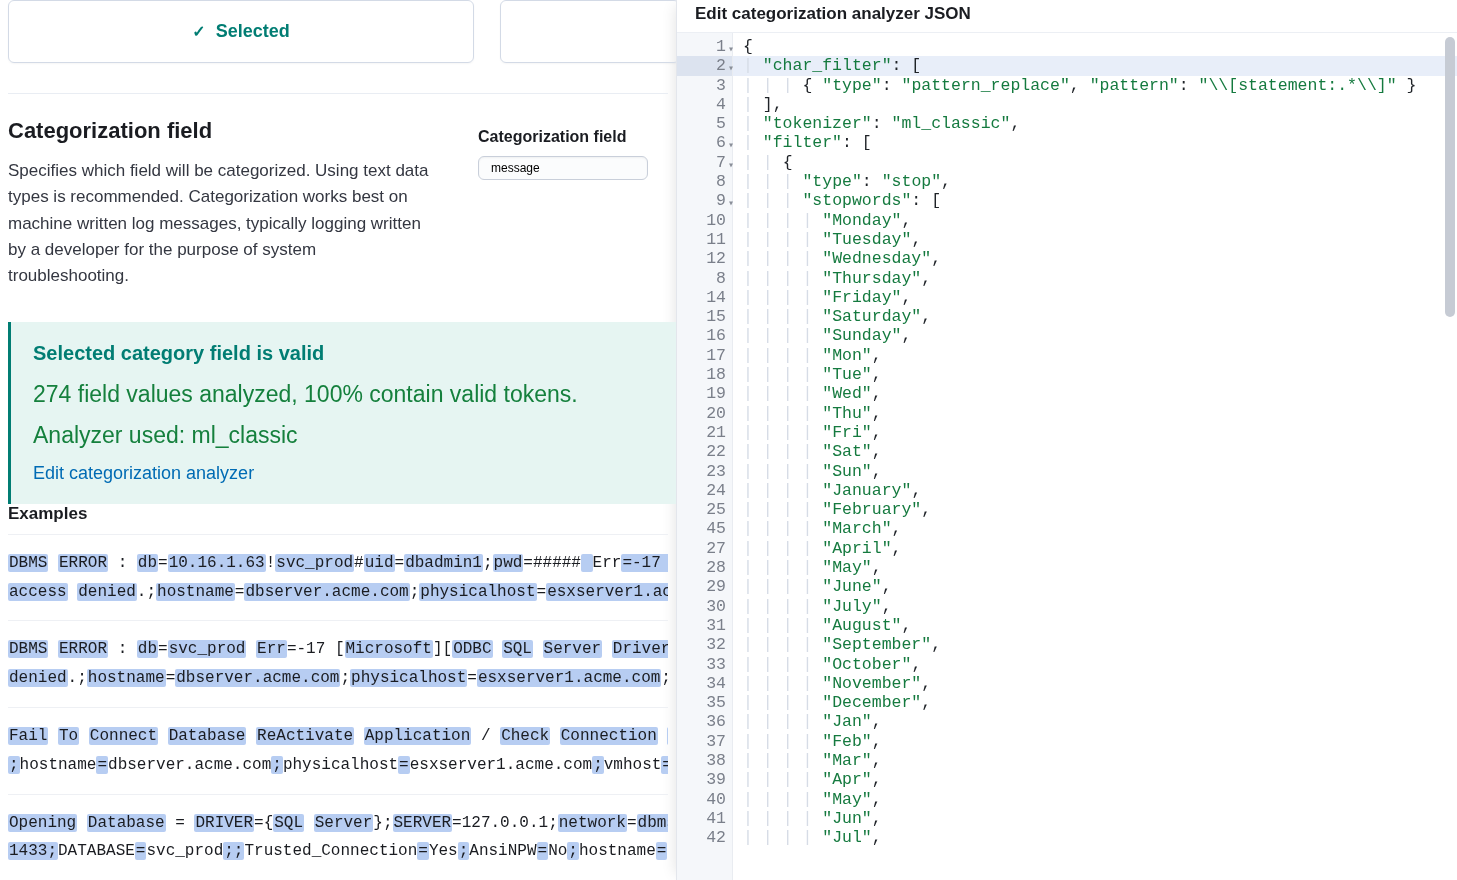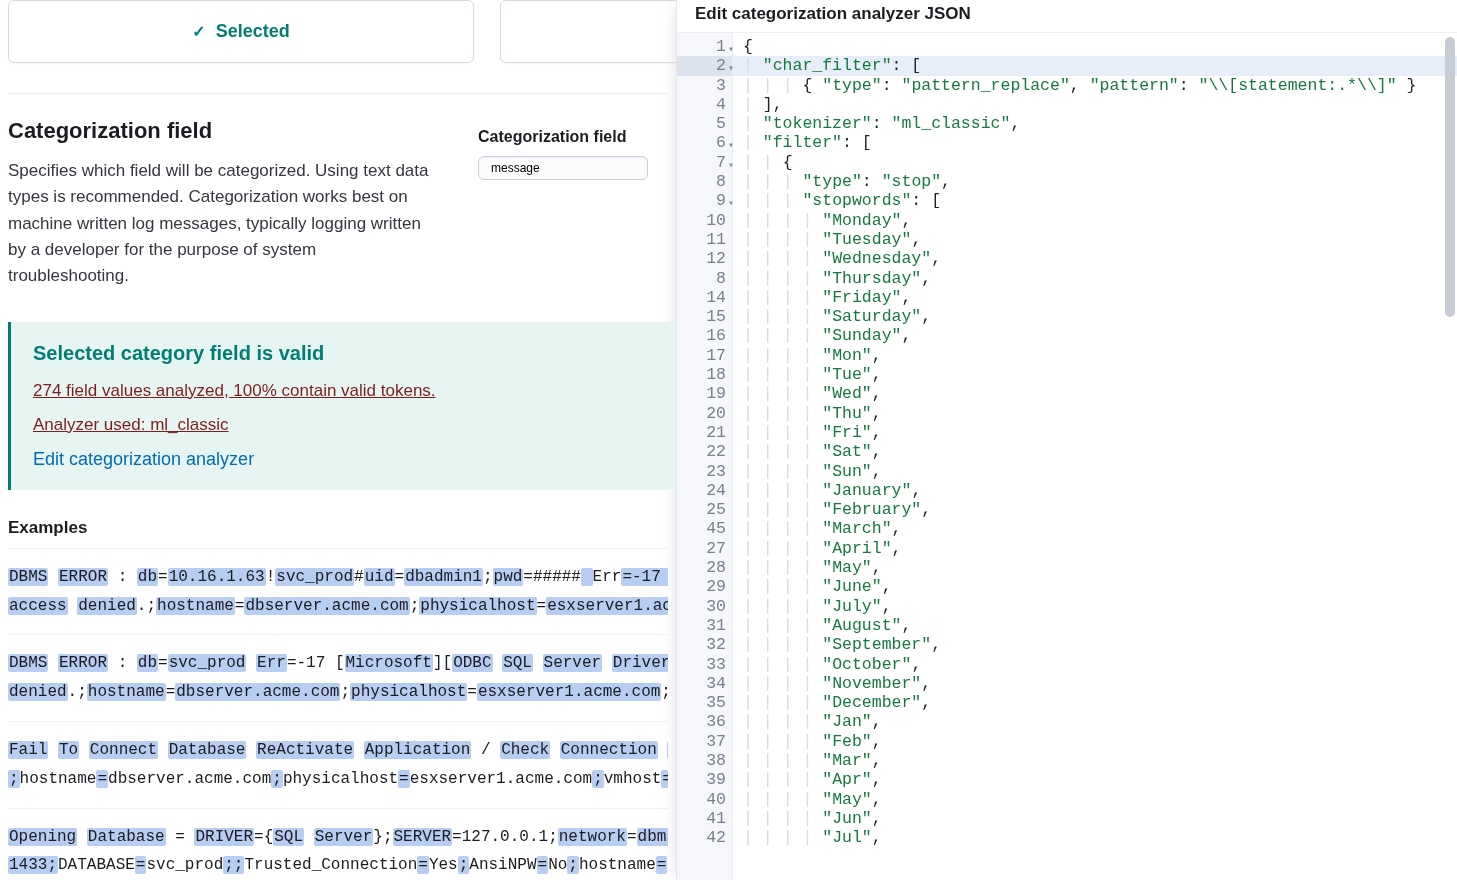--- a/index.html
+++ b/index.html
@@ -108,37 +108,35 @@
     margin-top: 32px;
     width: 784px;
   }
   .callout h3 {
     color: #017d73;
     font-size: 20px;
     font-weight: 600;
     margin-bottom: 16px;
   }
   .callout p {
-    font-size: 17px;
-    color: #7f1d1d;
+    font-size: 23px;
+    color: #15803d;
     margin-bottom: 14px;
-    text-decoration: underline;
   }
   .callout a {
     color: #006bb4;
     font-size: 18px;
     text-decoration: none;
     cursor: pointer;
     text-align: center;
   }
 
   .examples-h {
     font-size: 17px;
     font-weight: 700;
-    margin-top: 28px;
     margin-bottom: 10px;
   }
 
   .examples-list {
     width: 660px;
   }
   .example {
     border-top: 1px solid #eef0f4;
     padding: 14px 0;
     font-family: "SFMono-Regular", Consolas, "Liberation Mono", Menlo, monospace;

